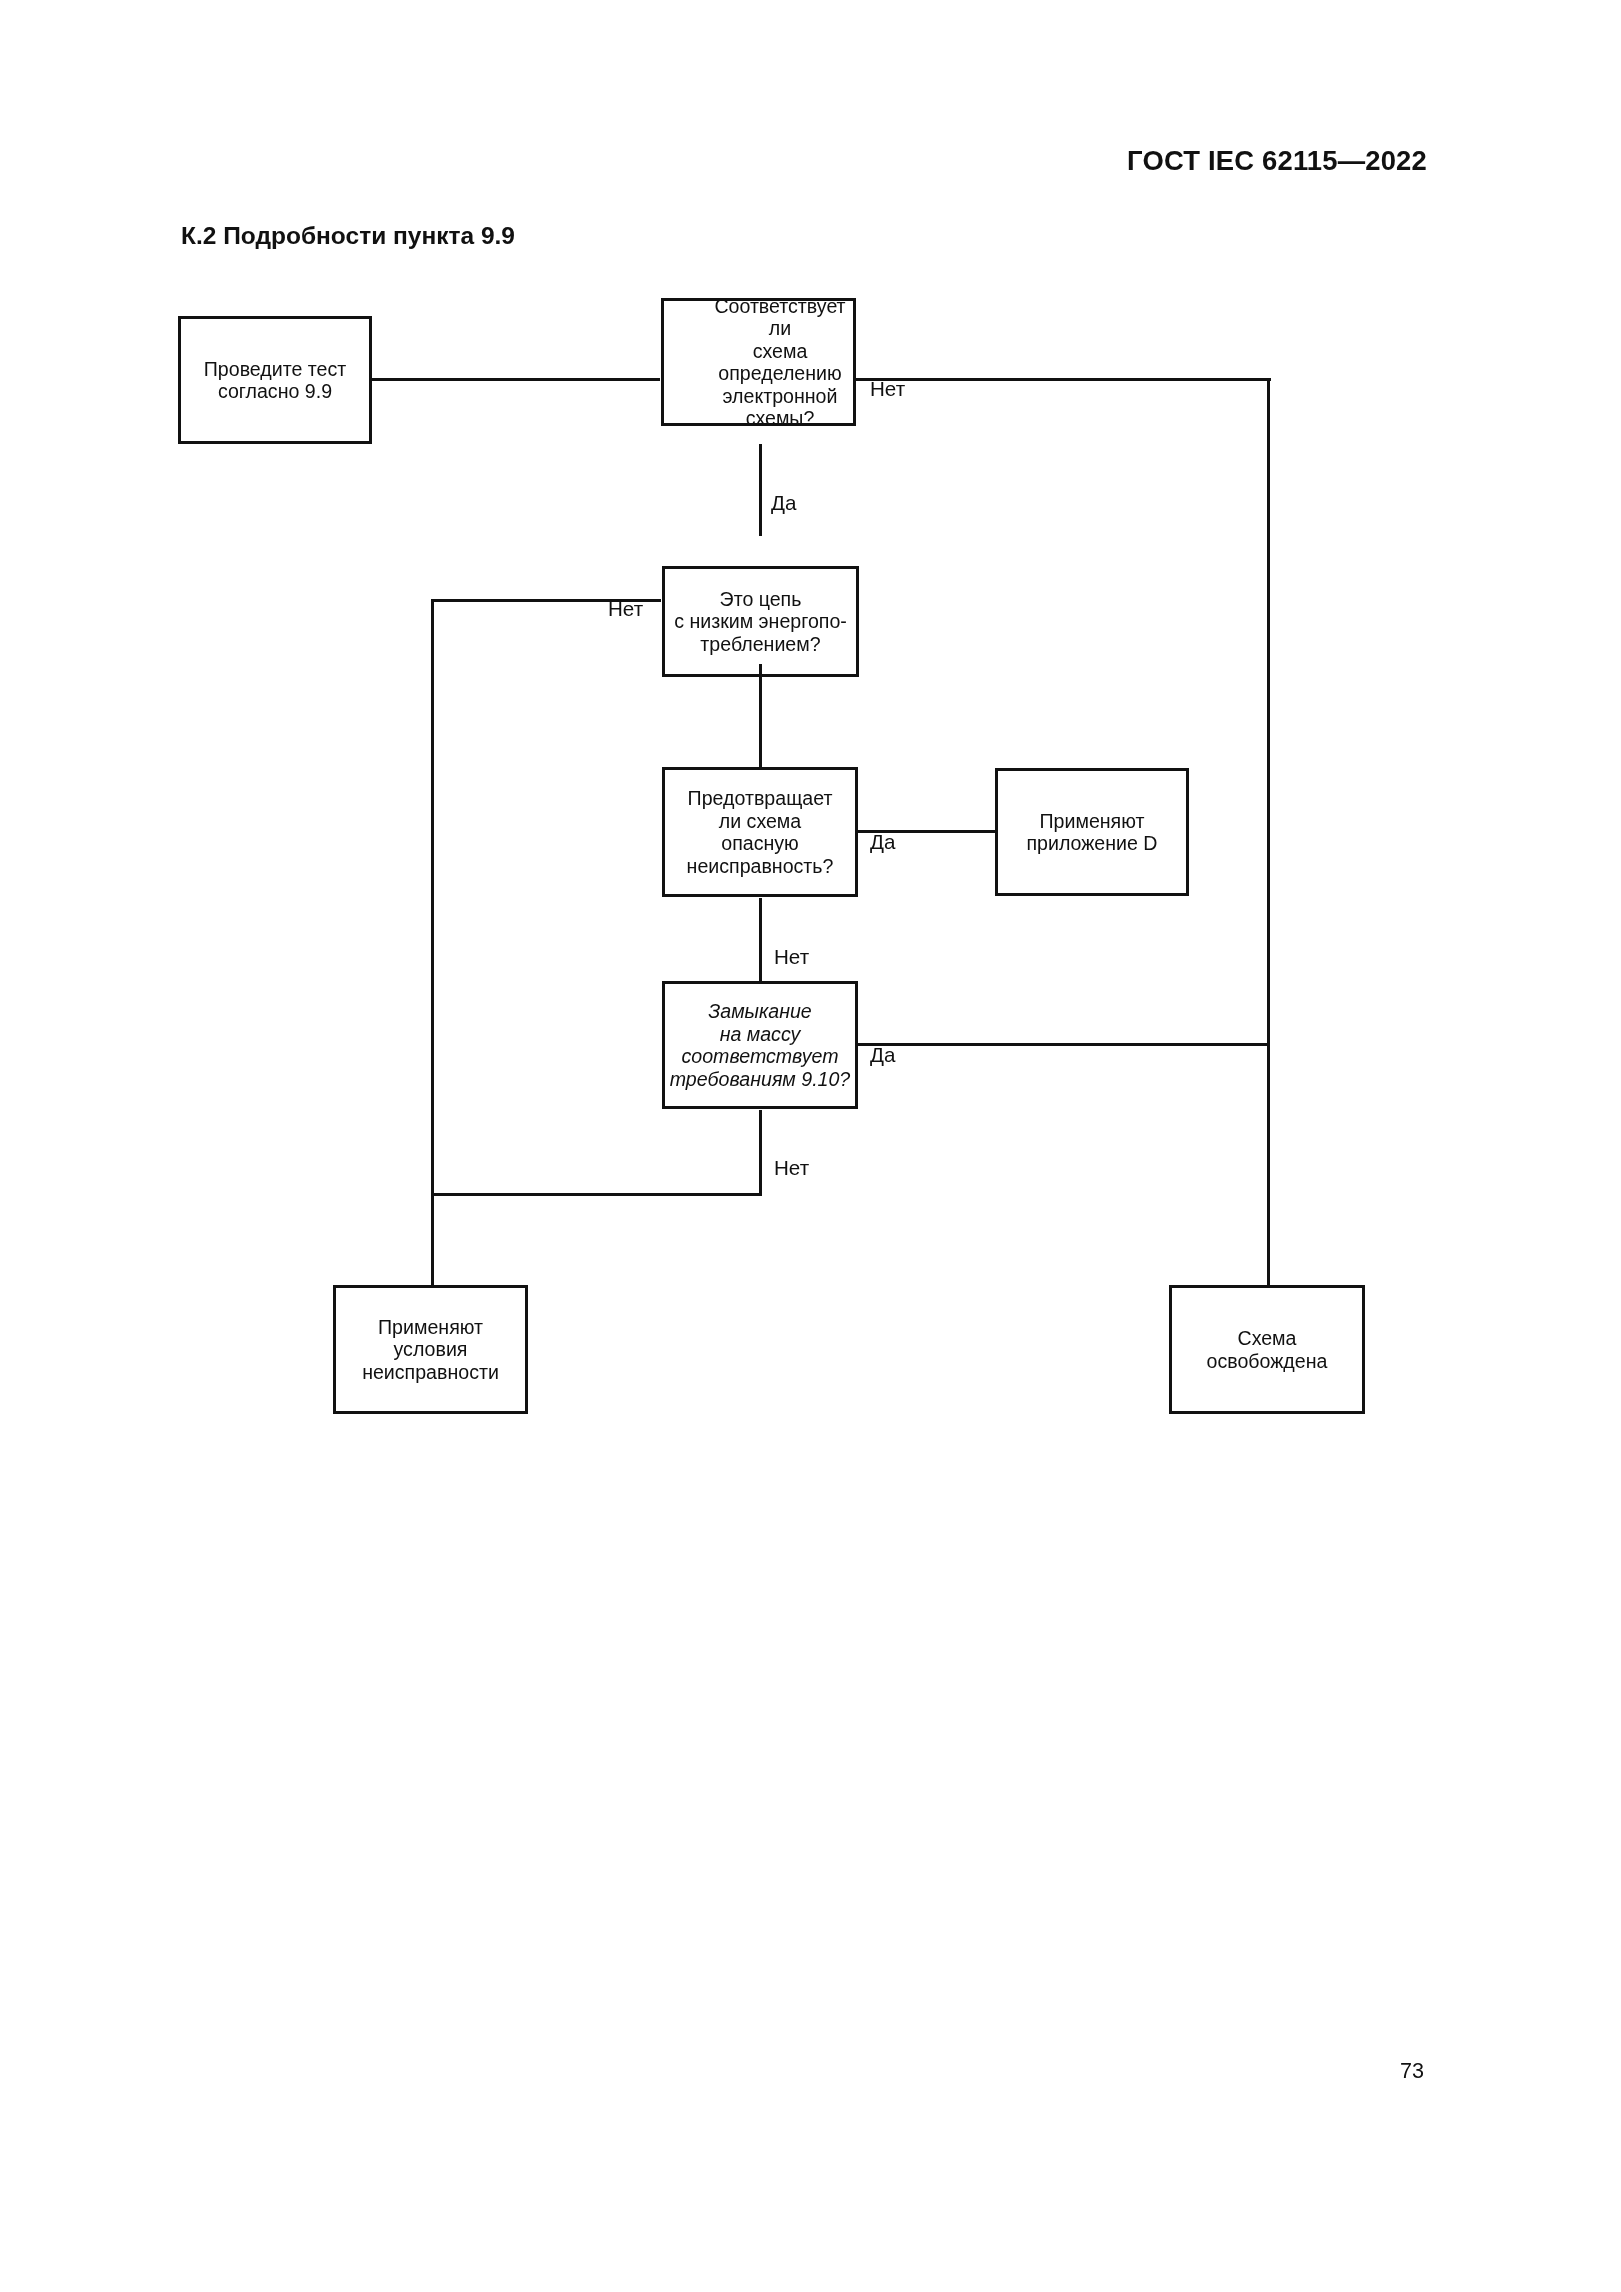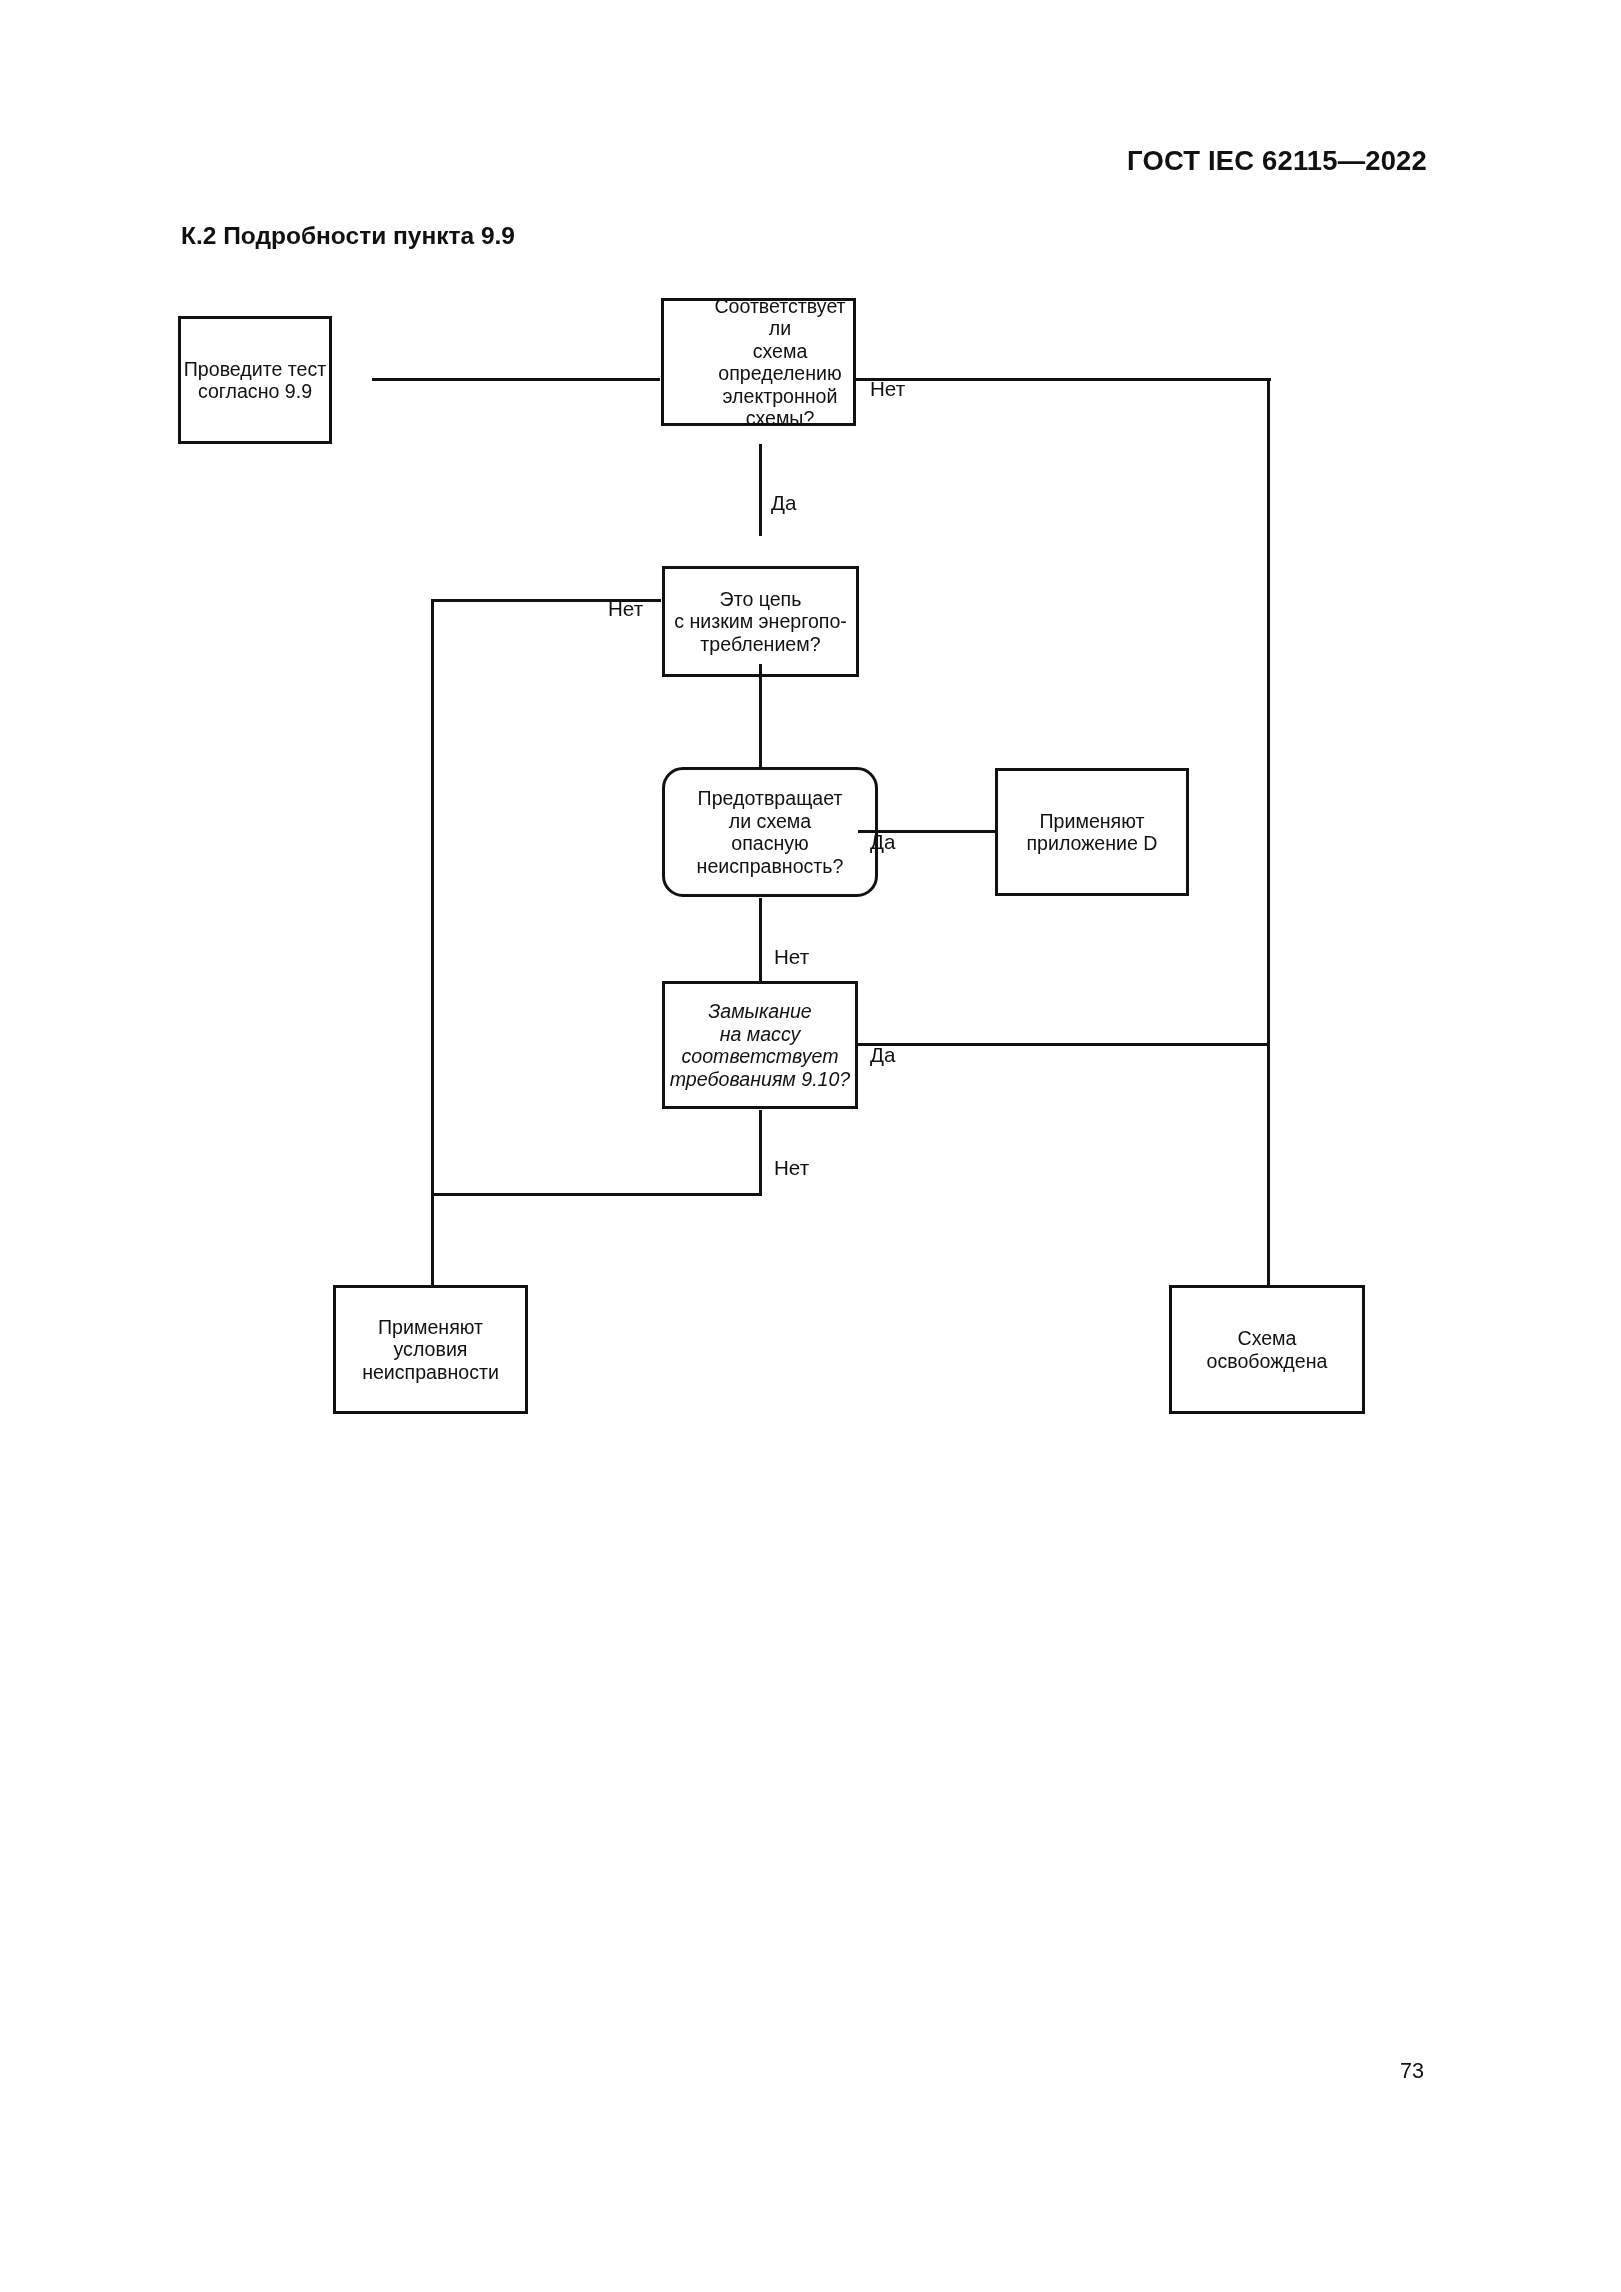--- a/index.html
+++ b/index.html
@@ -62,34 +62,34 @@
 <body>
 
 <div class="page">
 
   <div class="doc-header">ГОСТ IEC 62115—2022</div>
 
   <div class="section-title">К.2 Подробности пункта 9.9</div>
 
   <div class="flowchart">
 
-    <div class="node" style="left:178px; top:316px; width:154px; height:128px;">Проведите тест
+    <div class="node" style="left:178px; top:316px; width:194px; height:128px;">Проведите тест
 согласно 9.9</div>
 
     <div class="node" style="left:661px; top:298px; width:195px; height:128px;padding-left:43px;">Соответствует ли
 схема
 определению
 электронной
 схемы?</div>
 
     <div class="node" style="left:662px; top:536px; width:197px; height:111px;margin-top:30px;">Это цепь
 с низким энергопо-
 треблением?</div>
 
-    <div class="node" style="left:662px; top:767px; width:216px; height:130px;border-radius:21px;">Предотвращает
+    <div class="node" style="left:662px; top:767px; width:196px; height:130px;">Предотвращает
 ли схема
 опасную
 неисправность?</div>
 
     <div class="node" style="left:995px; top:768px; width:194px; height:128px;">Применяют
 приложение D</div>
 
     <div class="node" style="left:662px; top:981px; width:196px; height:128px;font-style:italic;">Замыкание
 на массу
 соответствует

